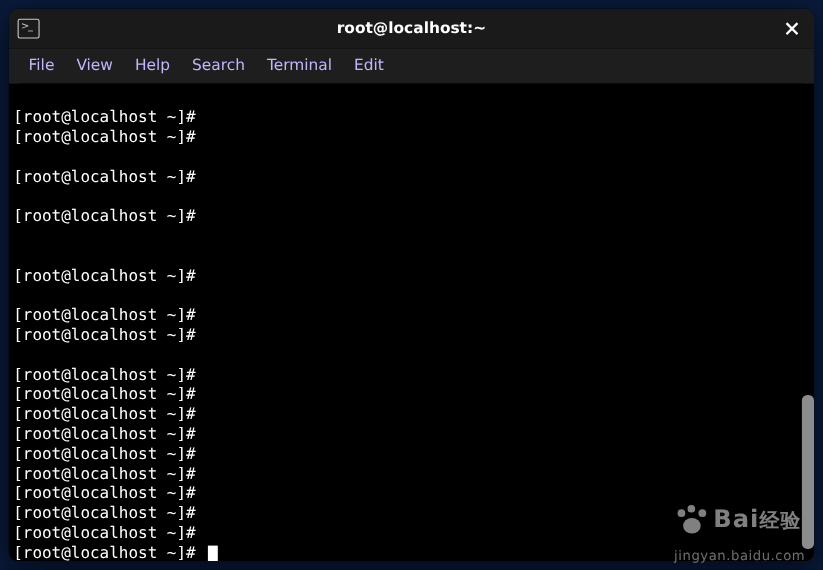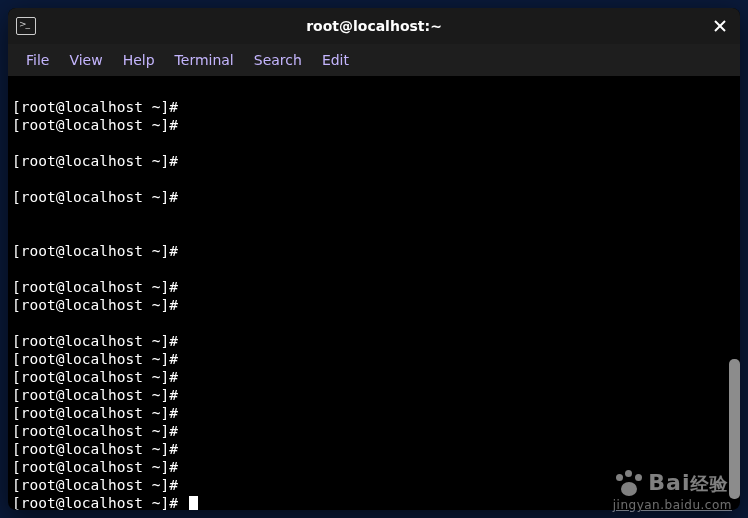--- a/index.html
+++ b/index.html
@@ -115,21 +115,21 @@
   .watermark .paw {
     position: relative; width: 26px; height: 26px;
   }
   .watermark .paw span {
     position: absolute; background: rgba(255,255,255,0.5); border-radius: 50%;
   }
   .watermark .paw .p1 { width: 16px; height: 14px; left: 5px; bottom: 0; }
   .watermark .paw .p2 { width: 7px; height: 7px; left: 0; top: 4px; }
   .watermark .paw .p3 { width: 7px; height: 7px; left: 9px; top: 0; }
   .watermark .paw .p4 { width: 7px; height: 7px; right: 0; top: 4px; }
-  .watermark .bottom { font-size: 12px; opacity: 0.85; margin-top: 2px; letter-spacing: 0.5px; text-decoration: underline;}
+  .watermark .bottom { font-size: 12px; opacity: 0.85; margin-top: 13px; letter-spacing: 0.5px;}
 </style>
 </head>
 <body>
 
 <div class="window">
 
   <div class="titlebar">
     <div class="icon-box"></div>
     <div class="title">root@localhost:~</div>
     <div class="close">
@@ -137,22 +137,22 @@
         <line x1="1" y1="1" x2="11" y2="11" stroke="#fff" stroke-width="2"></line>
         <line x1="11" y1="1" x2="1" y2="11" stroke="#fff" stroke-width="2"></line>
       </svg>
     </div>
   </div>
 
   <div class="menubar">
     <div class="item">File</div>
     <div class="item">View</div>
     <div class="item">Help</div>
+    <div class="item">Search</div>
     <div class="item">Terminal</div>
-    <div class="item">Search</div>
     <div class="item">Edit</div>
   </div>
 
   <div class="terminal-body">
     <div id="term-lines">
         <div class="term-line">&nbsp;</div>
         <div class="term-line">[root@localhost ~]# </div>
         <div class="term-line">[root@localhost ~]# </div>
         <div class="term-line">&nbsp;</div>
         <div class="term-line">[root@localhost ~]# </div>

